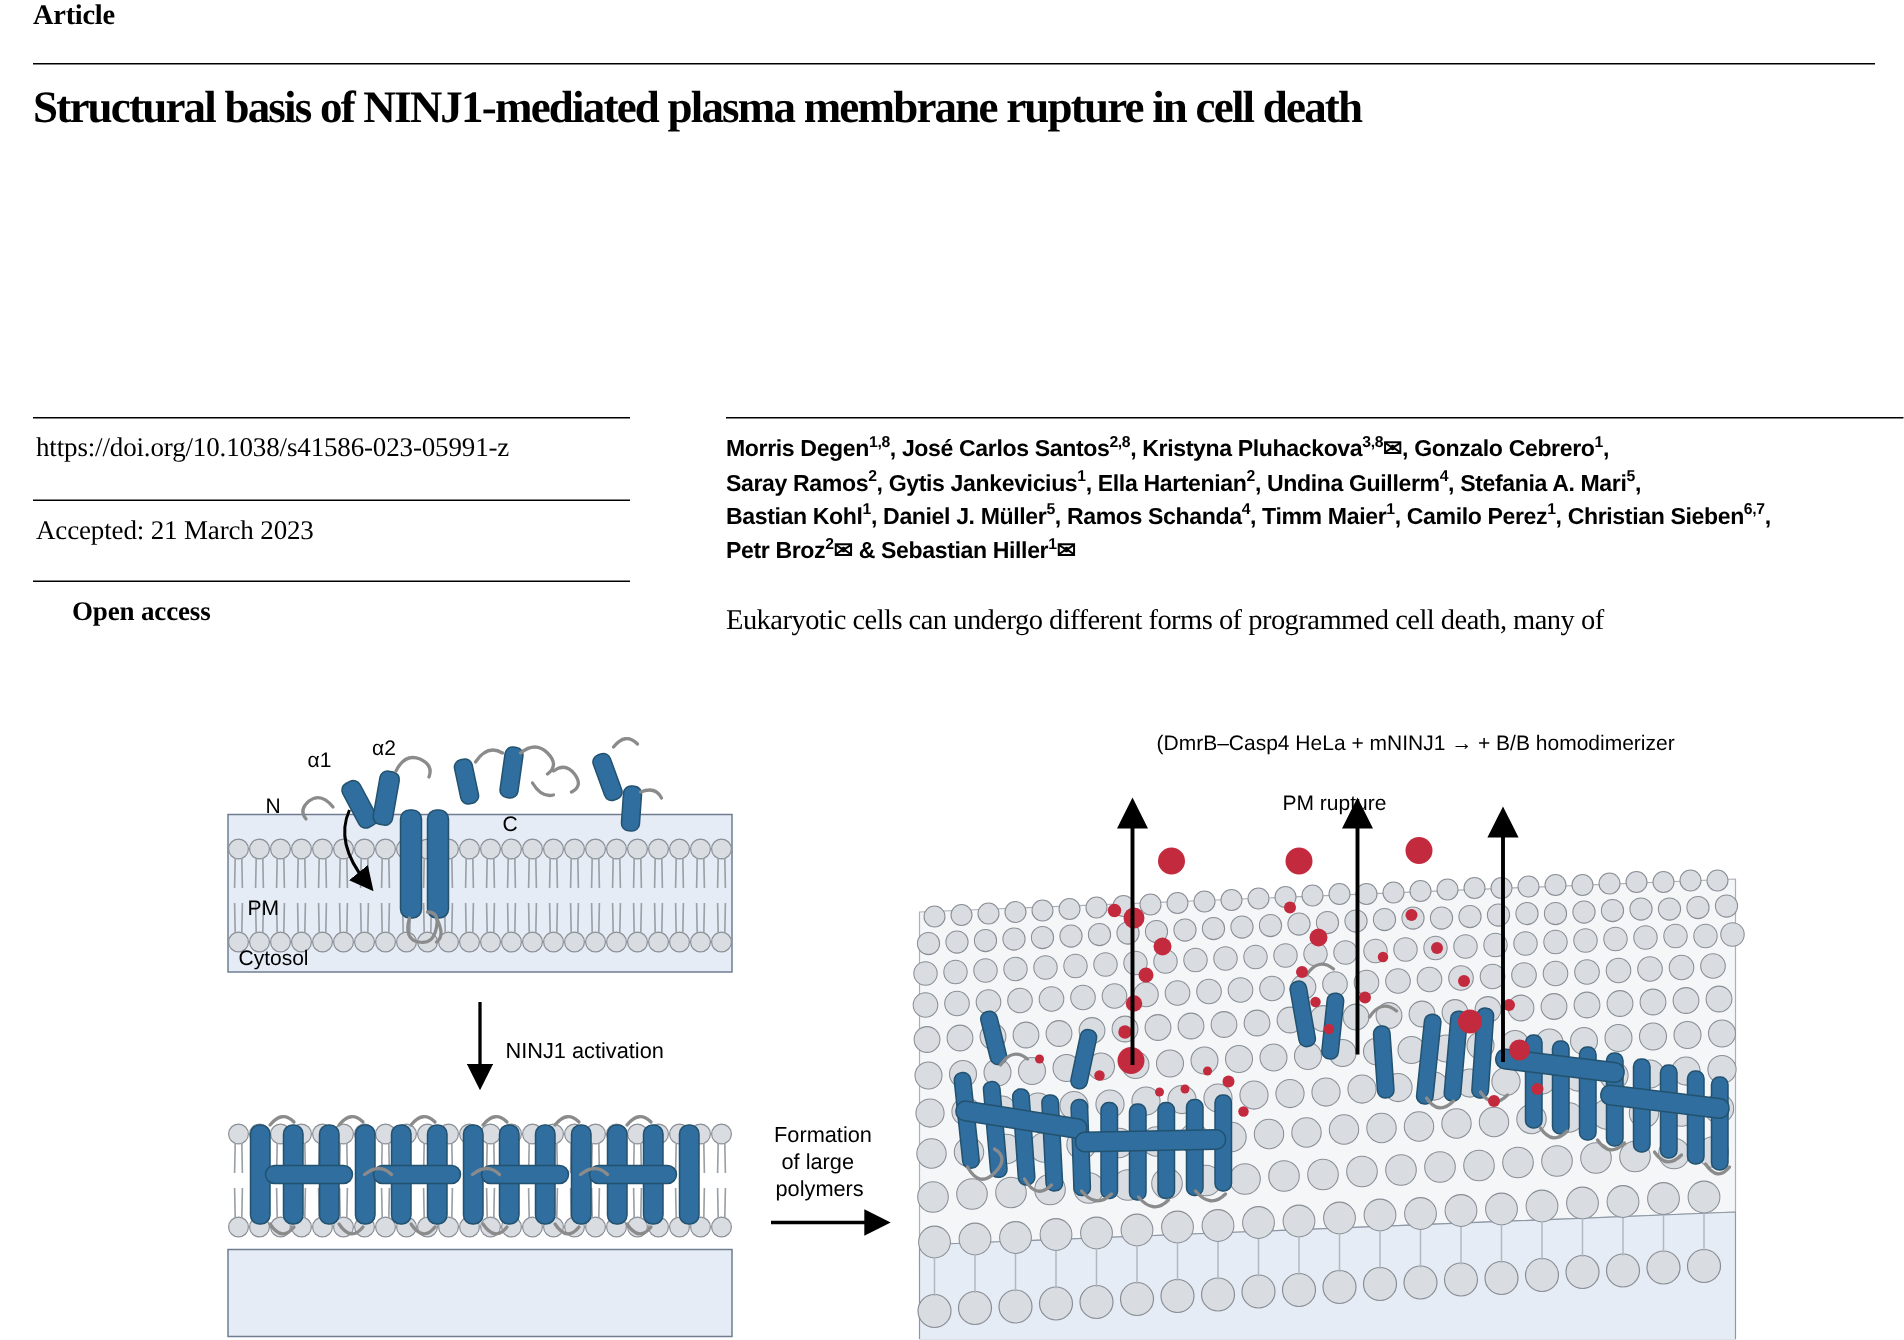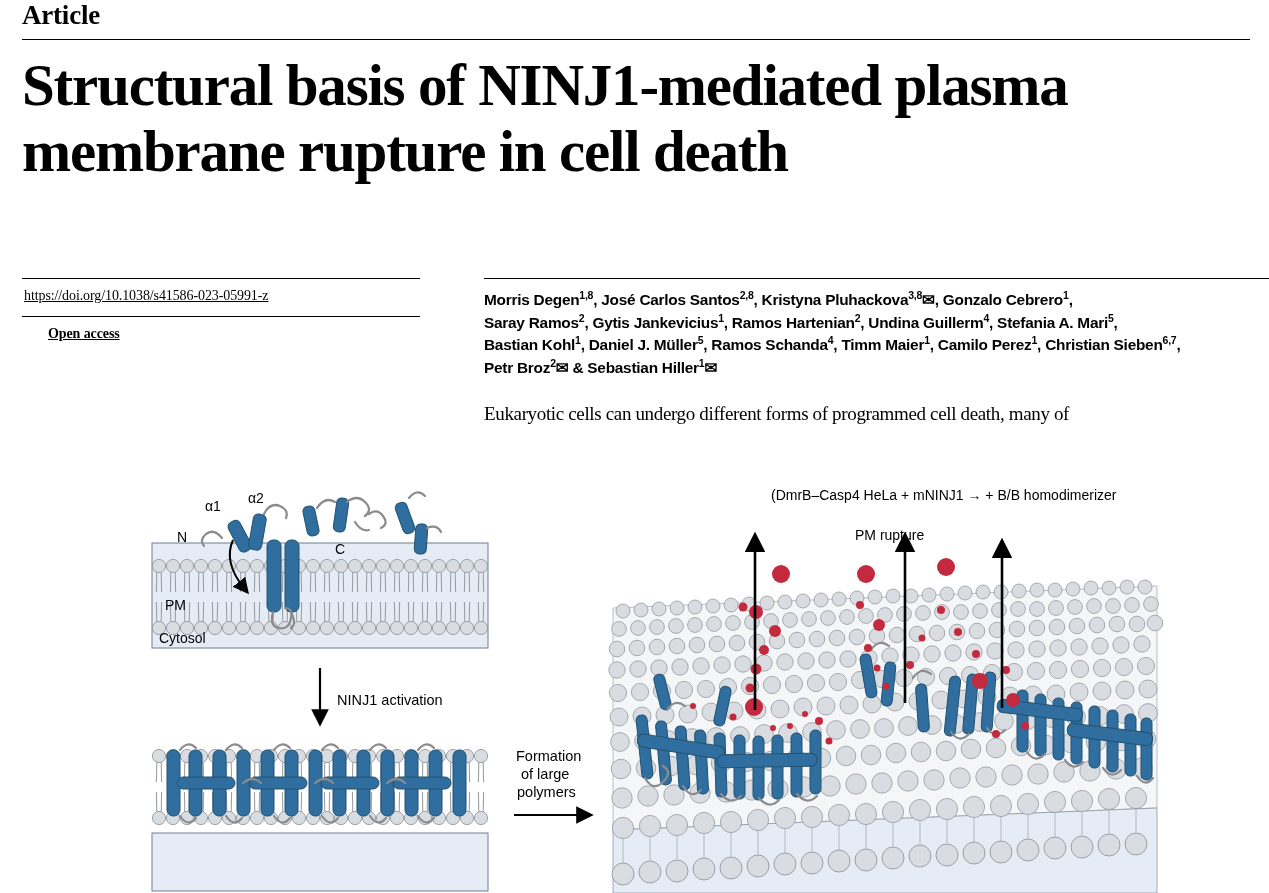--- a/index.html
+++ b/index.html
@@ -26,53 +26,52 @@
   .article-head {
     position: absolute;
     left: 22px;
     top: 0px;
     width: 1228px;
   }
 
   .kicker {
     font-family: "Liberation Serif", serif;
     font-weight: bold;
-    font-size: 27px;
+    font-size: 19px;
     letter-spacing: -0.2px;
-    padding-bottom: 8px;
+    padding-bottom: 20px;
     border-bottom: 1.5px solid #000;
     width: 1228px;
     box-sizing: border-box;
   }
 
   .title {
     font-family: "Liberation Serif", serif;
     font-weight: bold;
-    font-size: 59px;
+    font-size: 30px;
     line-height: 1.12;
     letter-spacing: -1.2px;
     margin-top: 12px;
     width: 1190px;
   }
 
   
   .meta-col {
     position: absolute;
     left: 22px;
     top: 278px;
     width: 398px;
     border-top: 1.2px solid #000;
   }
   .meta-row {
-    font-size: 14px;
+    font-size: 18px;
     line-height: 1.2;
-    padding: 9px 2px 11px 2px;
+    padding: 9px 2px 23px 2px;
     border-bottom: 1.2px solid #000;
     letter-spacing: -0.1px;
-    text-decoration: underline;
   }
   .meta-row.bold {
     font-weight: bold;
   }
   .meta-row.last {
     border-bottom: none;
     margin-left: 24px;
   }
 
   
@@ -129,27 +128,28 @@
 
 <div class="page">
 
   <div class="article-head">
     <div class="kicker">Article</div>
     <div class="title">Structural basis of NINJ1-mediated plasma membrane rupture in cell death</div>
   </div>
 
   <div class="meta-col">
     <div class="meta-row">https://doi.org/10.1038/s41586-023-05991-z</div>
+    <div class="meta-row">Accepted: 21 March 2023</div>
     <div class="meta-row bold last">Open access</div>
   </div>
 
   <div class="authors-col">
     <div class="authors">
       <span>Morris Degen</span><sup>1,8</sup><span>, José Carlos Santos</span><sup>2,8</sup><span>, Kristyna Pluhackova</span><sup>3,8</sup><span>✉</span><span>, Gonzalo Cebrero</span><sup>1</sup><span>,</span><br>
-      <span>Saray Ramos</span><sup>2</sup><span>, Gytis Jankevicius</span><sup>1</sup><span>, Ramos Hartenian</span><sup>2</sup><span>, Undina Guillerm</span><sup>4</sup><span>, Stefania A. Mari</span><sup>5</sup><span>,</span><br>
+      <span>Saray Ramos</span><sup>2</sup><span>, Gytis Jankevicius</span><sup>1</sup><span>, Ella Hartenian</span><sup>2</sup><span>, Undina Guillerm</span><sup>4</sup><span>, Stefania A. Mari</span><sup>5</sup><span>,</span><br>
       <span>Bastian Kohl</span><sup>1</sup><span>, Daniel J. Müller</span><sup>5</sup><span>, Ramos Schanda</span><sup>4</sup><span>, Timm Maier</span><sup>1</sup><span>, Camilo Perez</span><sup>1</sup><span>, Christian Sieben</span><sup>6,7</sup><span>,</span><br>
       <span>Petr Broz</span><sup>2</sup><span>✉</span><span> &amp; Sebastian Hiller</span><sup>1</sup><span>✉</span>
     </div>
     <div class="abstract-lead">Eukaryotic cells can undergo different forms of programmed cell death, many of</div>
   </div>
 
   <div class="figure">
 
     <svg class="figsvg" width="1269" height="415" viewBox="0 0 1269 415">
       <defs>

